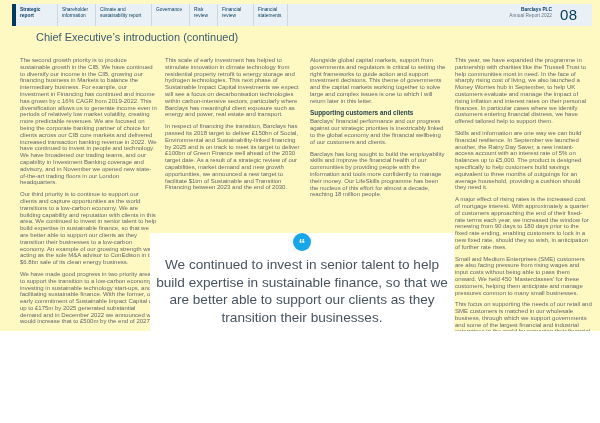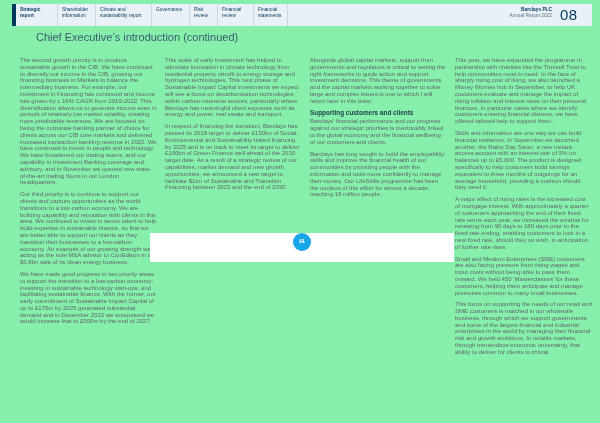--- a/index.html
+++ b/index.html
@@ -1,17 +1,17 @@
 <!DOCTYPE html>
 <html><head>
 <meta charset="utf-8">
 <style>
   html,body{margin:0;padding:0;background:#ffffff;}
   body{width:600px;height:423px;overflow:hidden;font-family:"Liberation Sans",sans-serif;-webkit-font-smoothing:antialiased;}
-  .page{position:relative;width:600px;height:423px;background:#86efac;overflow:hidden;}
+  .page{position:relative;width:600px;height:331px;background:#fef9c3;overflow:hidden;}
 
   
   .header-bar{position:absolute;left:12px;top:4px;width:580px;height:22px;display:flex;align-items:stretch;background:#eaf1f6;}
   .accent-bar{width:4px;background:#00395d;flex:0 0 auto;}
   .tab{flex:0 0 auto;box-sizing:border-box;padding:3px 4px 2px 4px;font-size:4.8px;line-height:5.6px;color:#00395d;border-right:1px solid #ccd8e1;overflow:hidden;}
   .tab.active{font-weight:bold;}
   .t1{width:42px}.t2{width:38px}.t3{width:56px}.t4{width:38px}.t5{width:28px}.t6{width:36px}.t7{width:34px}
   .header-spacer{flex:1 1 auto;}
   .brand{flex:0 0 auto;box-sizing:border-box;padding:3px 6px 2px 2px;text-align:right;font-size:4.8px;line-height:5.8px;color:#00395d;}
   .brand .b1{font-weight:bold;}
@@ -89,15 +89,16 @@
         <p>A major effect of rising rates is the increased cost of mortgage interest. With approximately a quarter of customers approaching the end of their fixed-rate terms each year, we increased the window for renewing from 90 days to 180 days prior to the fixed rate ending, enabling customers to lock in a new fixed rate, should they so wish, in anticipation of further rate rises.</p>
         <p>Small and Medium Enterprises (SME) customers are also facing pressure from rising wages and input costs without being able to pass them onward. We held 450 ‘Masterclasses’ for these customers, helping them anticipate and manage pressures common to many small businesses.</p>
         <p>This focus on supporting the needs of our retail and SME customers is matched in our wholesale business, through which we support governments and some of the largest financial and industrial enterprises in the world by managing their financial risk and growth ambitions. In volatile markets, through tremendous economic uncertainty, that ability to deliver for clients is critical.</p>
       </div>
     </div>
 
   </div>
 
   <div class="pull-quote">
     <div class="quote-circle">“</div>
+    <div class="quote-text">We continued to invest in senior talent to help build expertise in sustainable finance, so that we are better able to support our clients as they transition their businesses.</div>
   </div>
 
 </div>
 
 </body></html>

